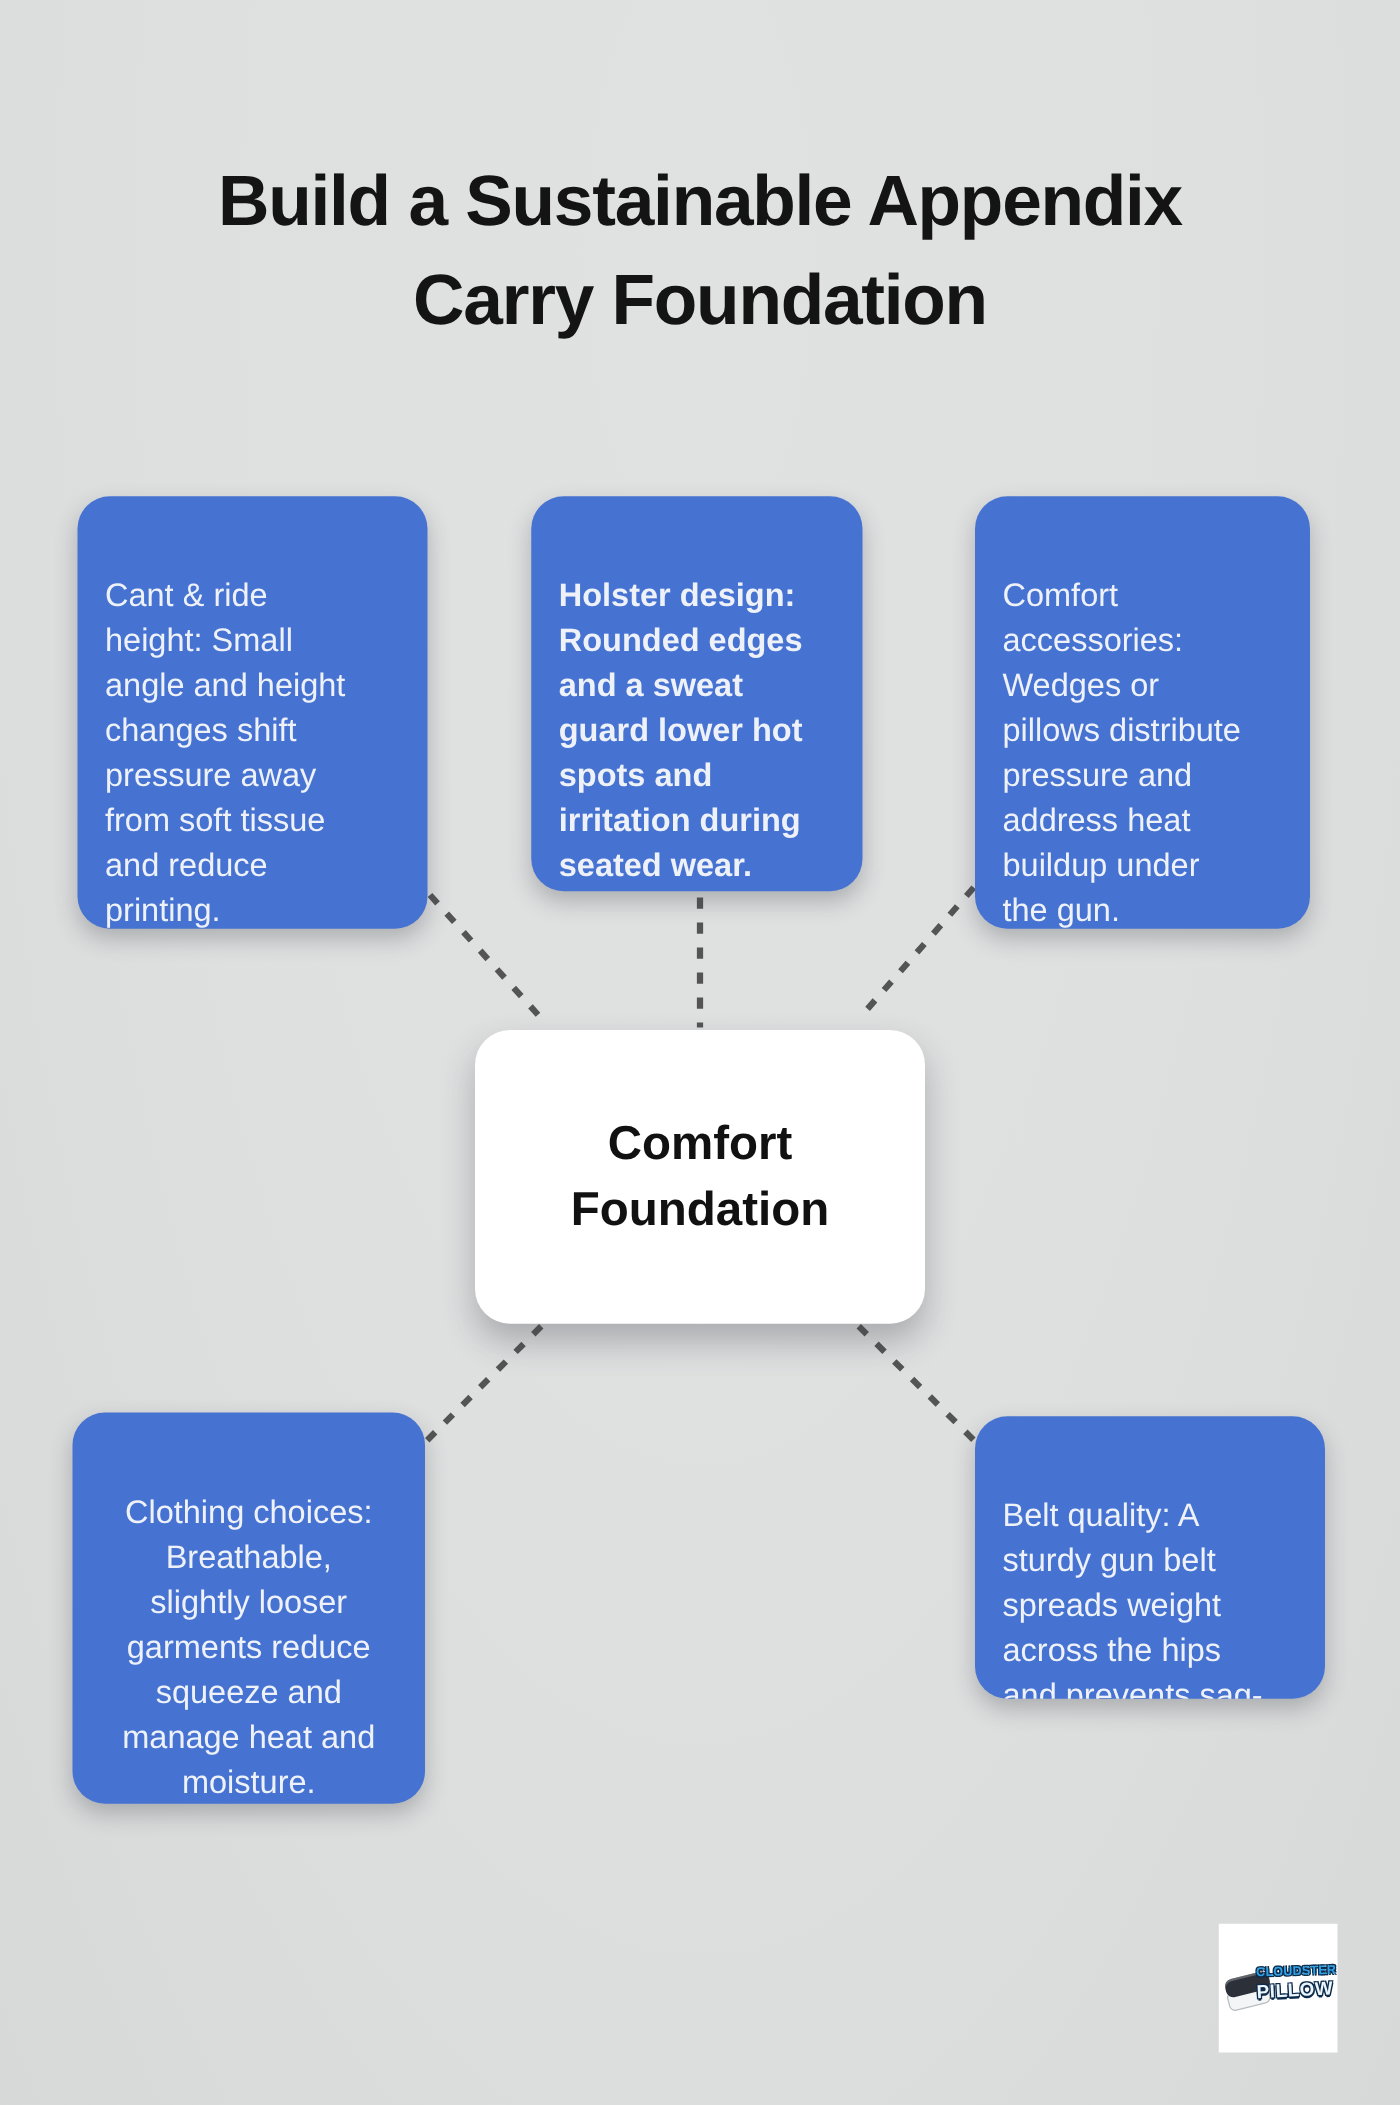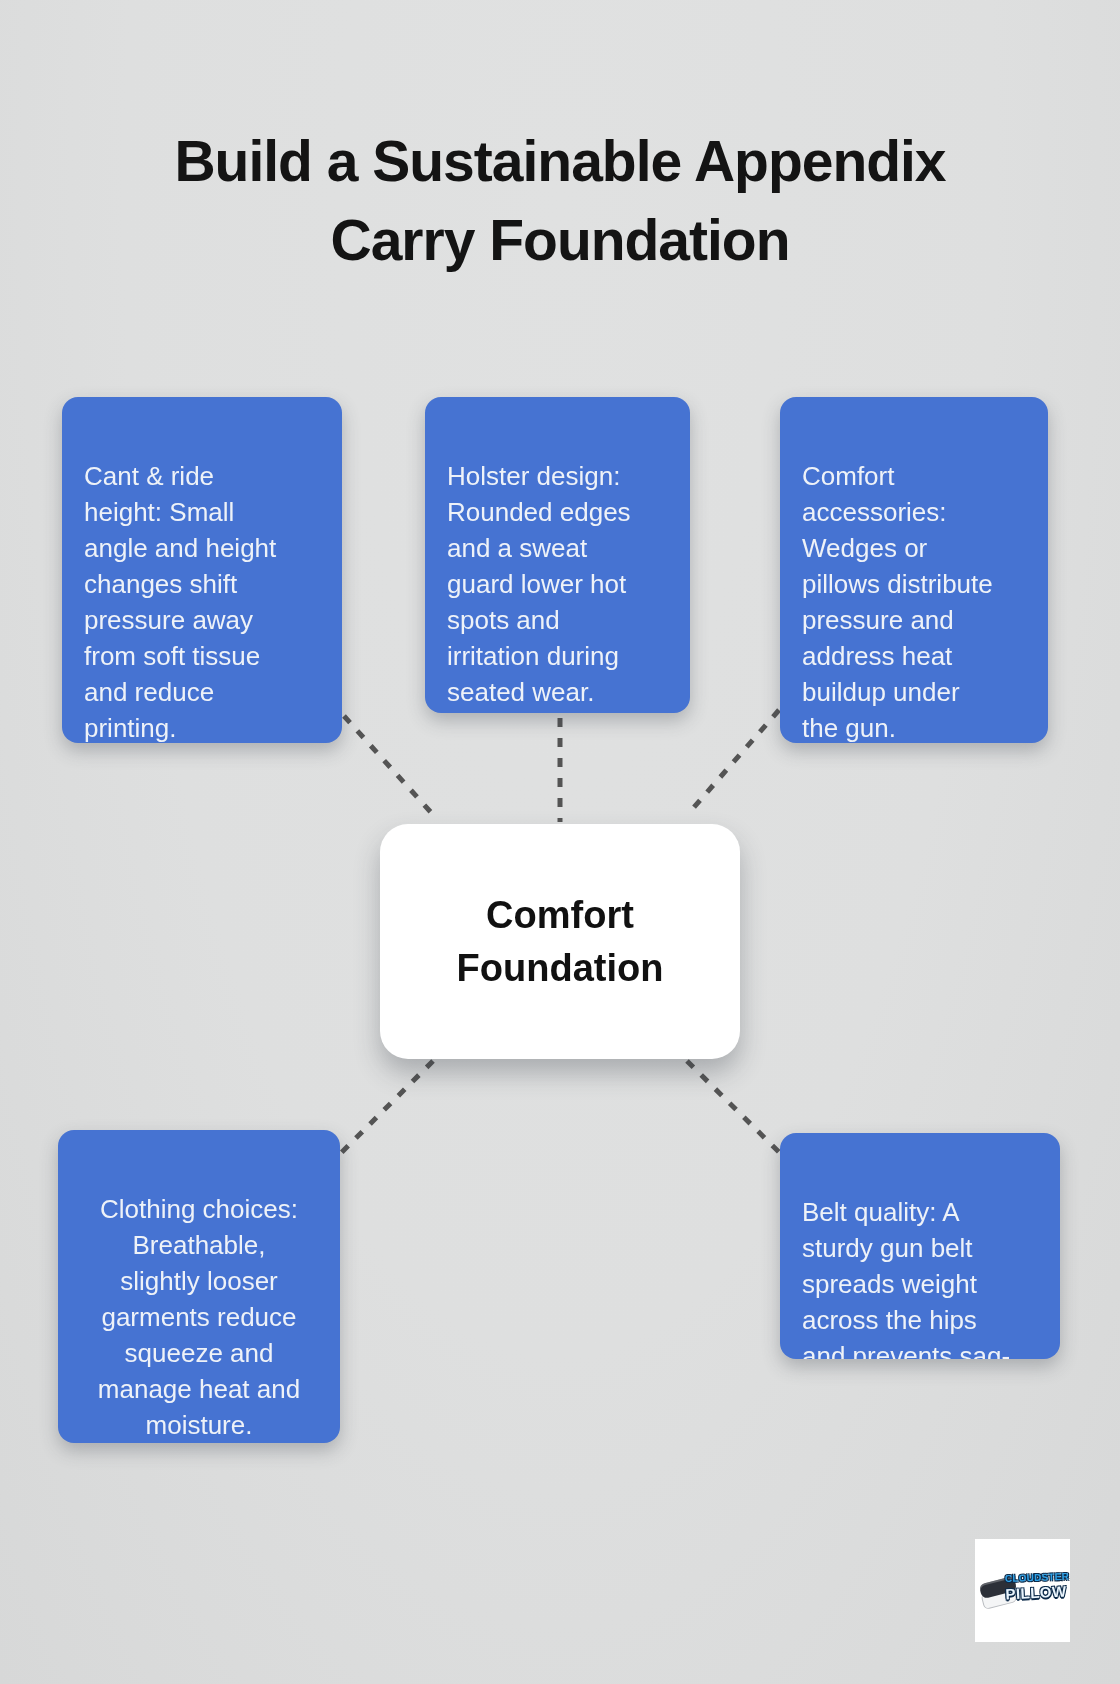--- a/index.html
+++ b/index.html
@@ -34,31 +34,31 @@
   }
   .connectors line{
     stroke:var(--connector,#545454);
     stroke-width:5;
     stroke-dasharray:9 11;
   }
   .node{
     position:absolute;
     background:var(--node-fill,#4673d2);
     color:var(--node-text,#eef2f8);
-    border-radius:16px;
+    border-radius:26px;
     padding:25px 22px;
     box-sizing:border-box;
     font-size:26px;
     line-height:36px;
     white-space:pre-line;
     box-shadow:0 8px 18px rgba(60,65,75,0.30);
     overflow:hidden;
   }
   .node-1{left:62px;  top:397px;  width:280px; height:346px;}
-  .node-2{left:425px; top:397px;  width:265px; height:316px;}
+  .node-2{left:425px; top:397px;  width:265px; height:316px;font-weight:bold;}
   .node-3{left:780px; top:397px;  width:268px; height:346px;}
   .node-4{left:58px;  top:1130px; width:282px; height:313px;text-align:center;}
   .node-5{left:780px; top:1133px; width:280px; height:226px;}
   .center-node{
     position:absolute;
     left:380px; top:824px;
     width:360px; height:235px;
     background:var(--center-fill,#ffffff);
     border-radius:28px;
     box-shadow:0 14px 26px rgba(60,65,75,0.32);

